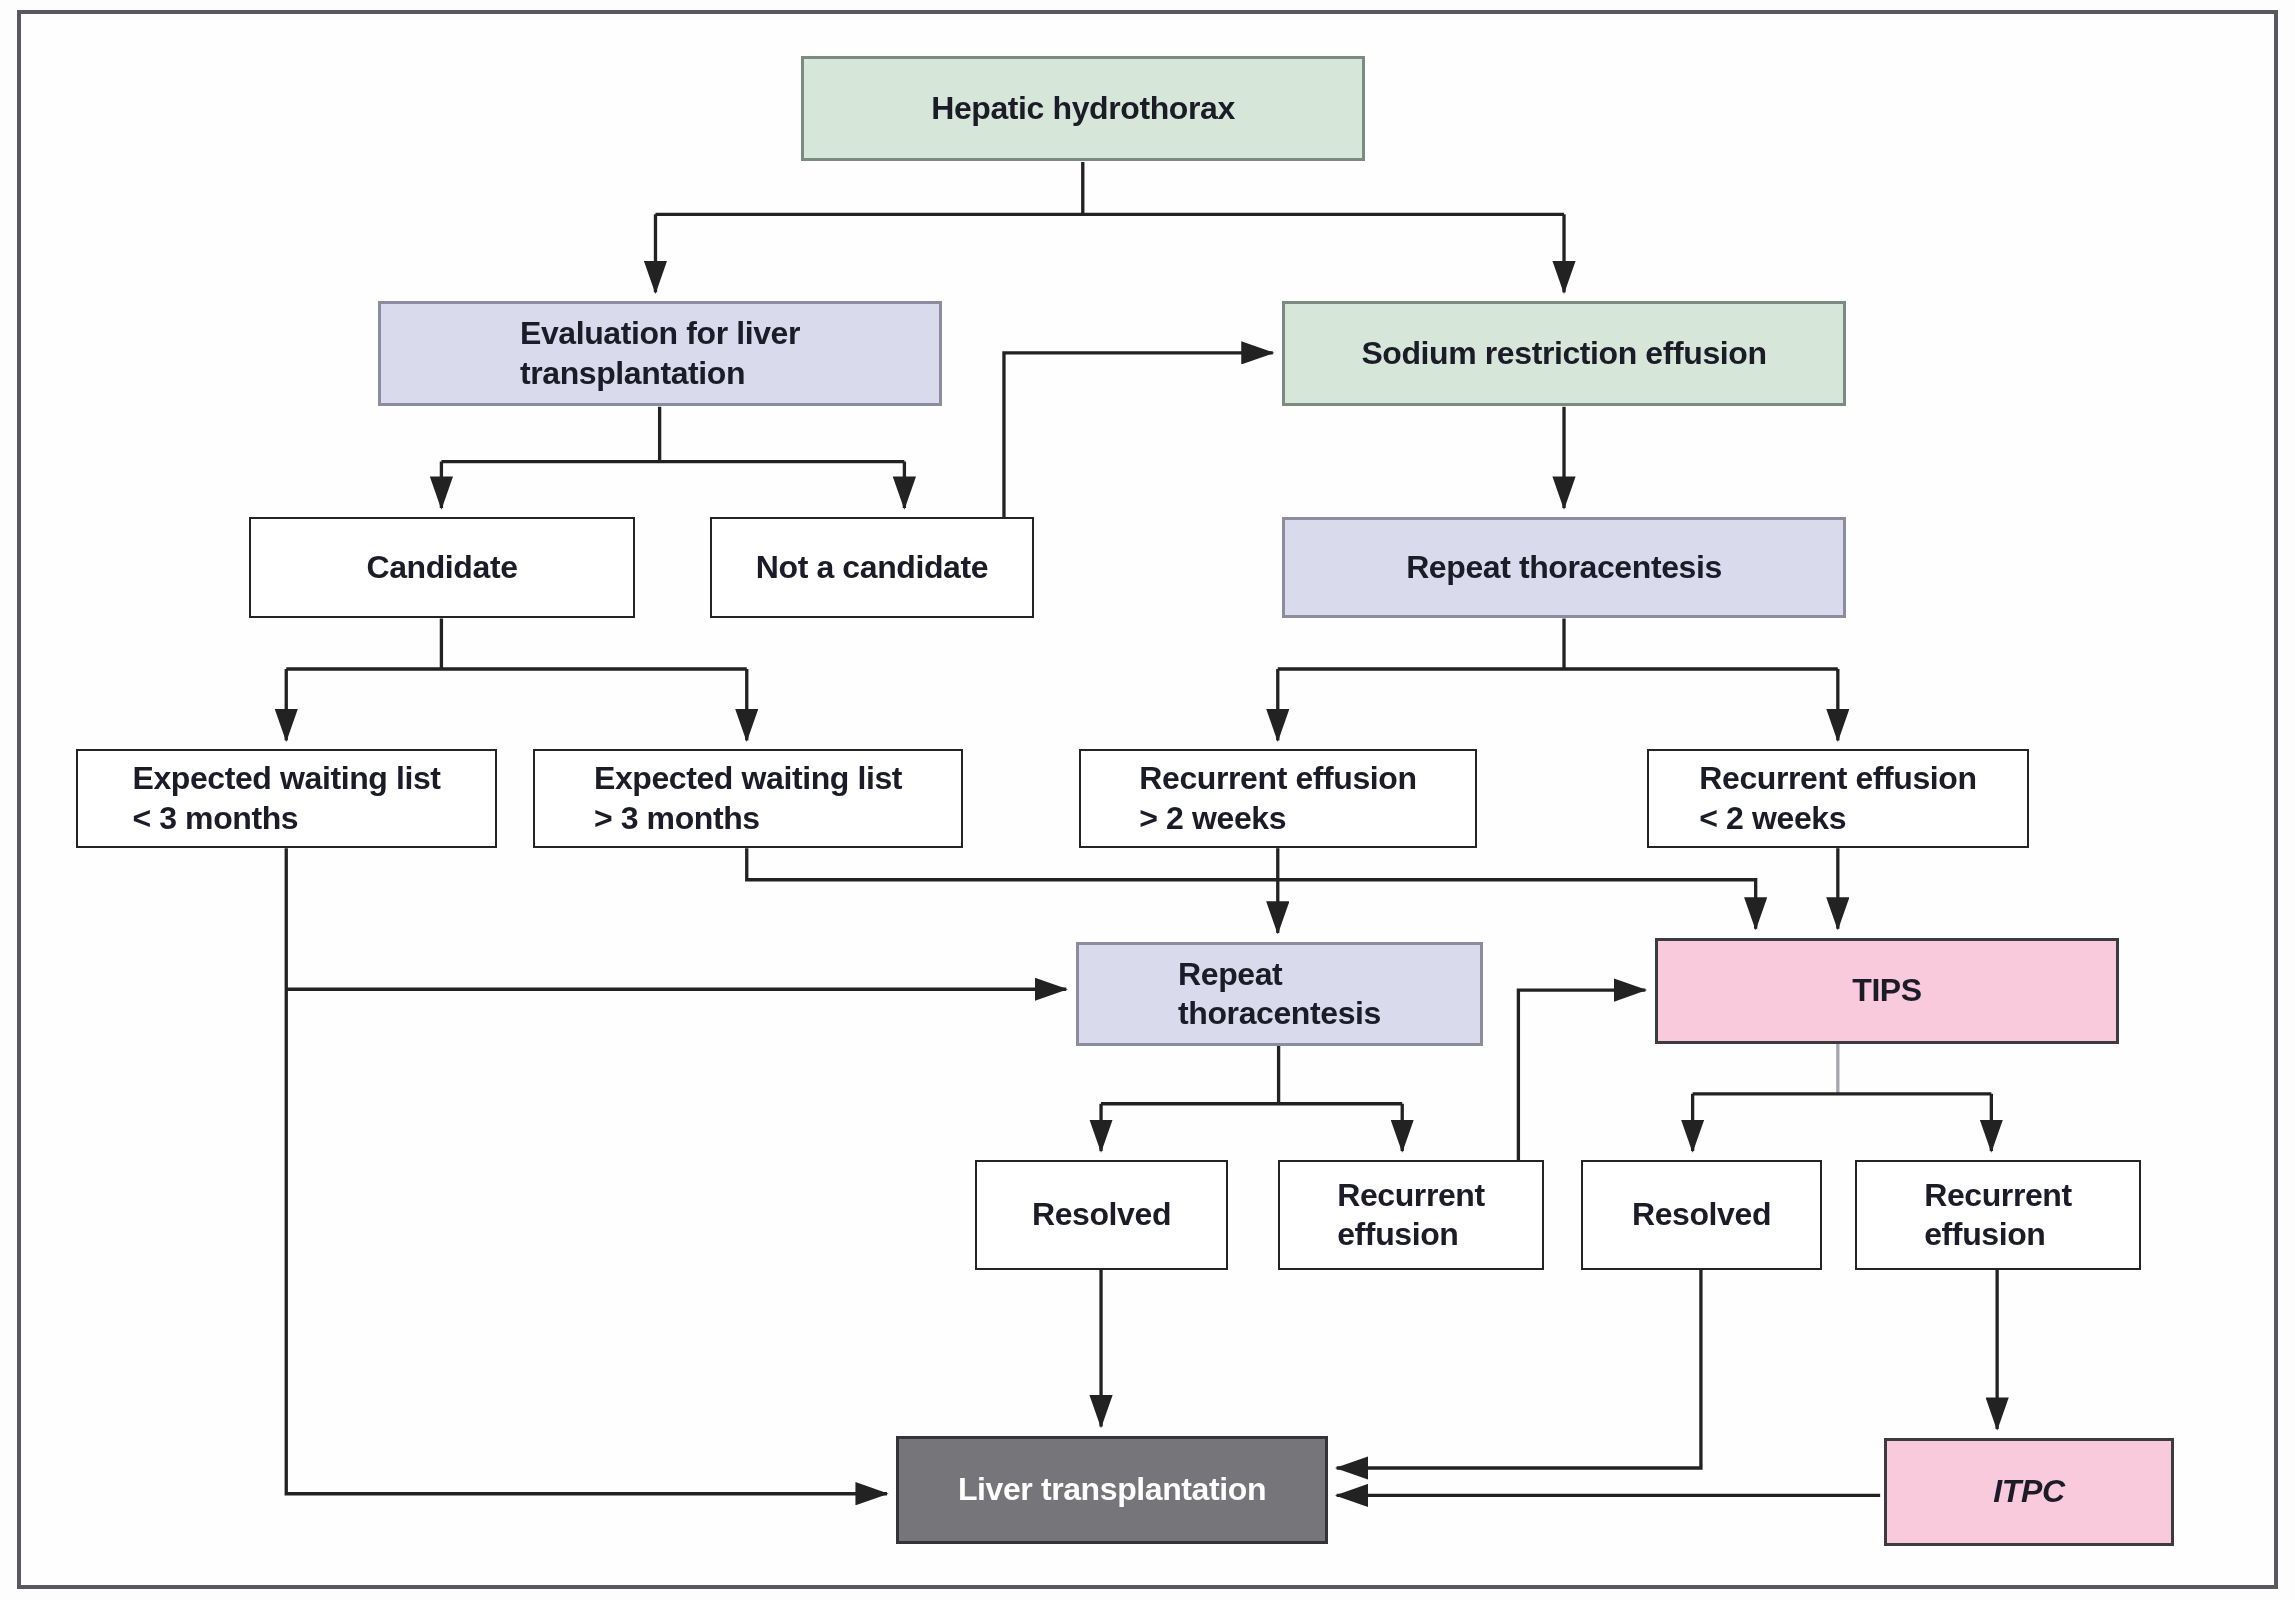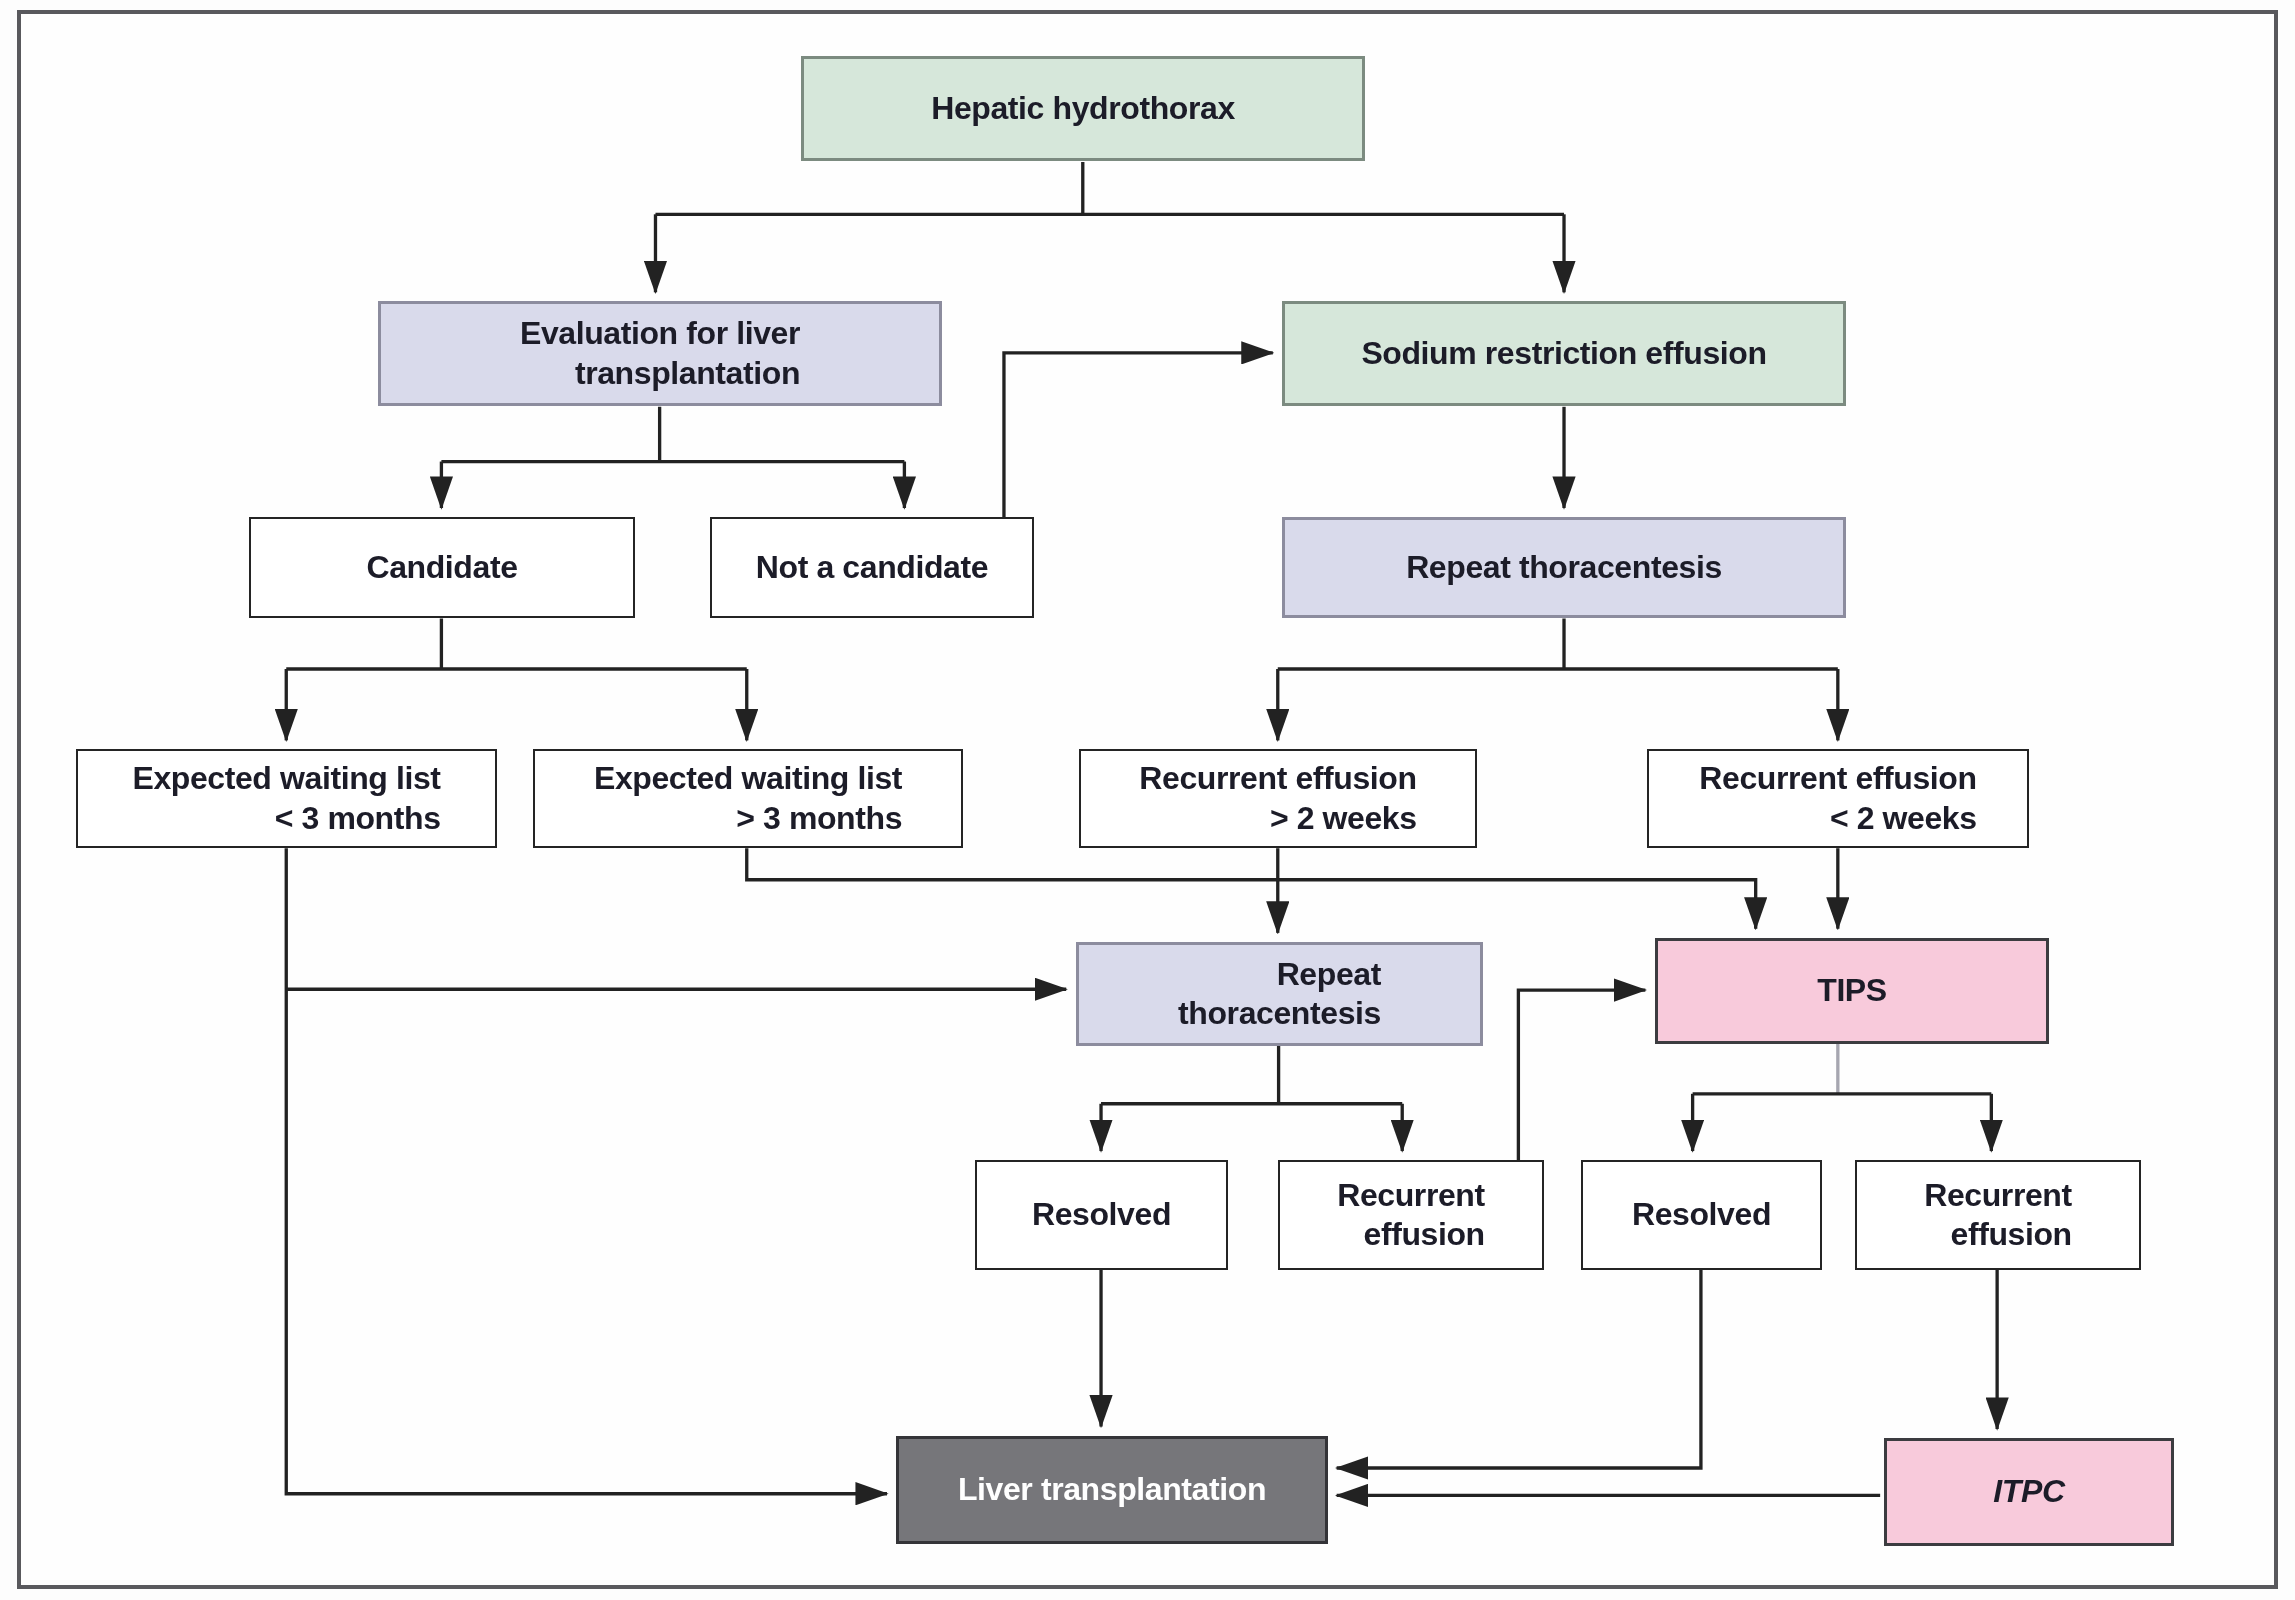--- a/index.html
+++ b/index.html
@@ -1,41 +1,41 @@
 <!DOCTYPE html>
 <html style="--green_fill: #d6e7da; --green_border: #7c8b80; --lavender_fill: #d9daeb; --lavender_border: #8c8c9e; --pink_fill: #f8cadb; --pink_border: #3c3c40; --white_fill: #ffffff; --white_border: #242424; --gray_fill: #76767a; --gray_border: #343438; --gray_text: #ffffff; --line: #222222; --stub: #a6a6b0; --text: #1c1c28;font-size:13.3px"><head>
 <meta charset="utf-8">
 <style>
   html,body{margin:0;padding:0;background:#fdfdfd;}
   .stage{position:relative;width:2295px;height:1601px;background:#fdfdfd;
          font-family:"Liberation Sans",sans-serif;overflow:hidden;}
   .frame{position:absolute;left:16.6px;top:10px;right:16.6px;bottom:11.6px;
          border:4.1px solid #59595d;background:#fefefe;}
   .node{position:absolute;display:flex;align-items:center;justify-content:center;
-        text-align:right;font-size:32px;font-weight:700;letter-spacing:-0.4px;
+        text-align:left;font-size:32px;font-weight:700;letter-spacing:-0.4px;
         line-height:1.22;color:var(--text);white-space:pre-line;z-index:2;box-sizing:border-box;}
   .green   {background:var(--green_fill);  border:3.3px solid var(--green_border);}
   .lavender{background:var(--lavender_fill);border:3.3px solid var(--lavender_border);}
   .pink    {background:var(--pink_fill);   border:3.3px solid var(--pink_border);}
   .white   {background:var(--white_fill);  border:2.5px solid var(--white_border);}
   .gray    {background:var(--gray_fill);   border:3.3px solid var(--gray_border);color:var(--gray_text);}
 
   
   #n-hepatic   {left:801px; top:56px;  width:564px;height:105px;}
   #n-eval      {left:378px; top:301px; width:564px;height:105px;}
   #n-sodium    {left:1282px;top:301px; width:564px;height:105px;}
   #n-candidate {left:249px; top:517px; width:386px;height:101px;}
   #n-notcand   {left:710px; top:517px; width:324px;height:101px;}
   #n-repeat1   {left:1282px;top:517px; width:564px;height:101px;}
   #n-waitlt3   {left:76px;  top:749px; width:421px;height:99px;}
   #n-waitgt3   {left:533px; top:749px; width:430px;height:99px;}
   #n-recgt2w   {left:1079px;top:749px; width:398px;height:99px;}
   #n-reclt2w   {left:1647px;top:749px; width:382px;height:99px;}
   #n-repeat2   {left:1076px;top:942px;width:407px;height:104px;}
-  #n-tips      {left:1655px;top:938px;width:394px;height:106px;}
+  #n-tips      {left:1655px;top:938px;width:464px;height:106px;}
   #n-resolved1 {left:975px;top:1160px;width:253px;height:110px;}
   #n-receff1   {left:1278px;top:1160px;width:266px;height:110px;}
   #n-resolved2 {left:1581px;top:1160px;width:241px;height:110px;}
   #n-receff2   {left:1855px;top:1160px;width:286px;height:110px;}
   #n-livertx   {left:896px;top:1436px;width:432px;height:108px;}
   #n-itpc      {left:1884px;top:1438px;width:290px;height:108px;font-style:italic;}
 
   svg.edges{position:absolute;left:0;top:0;z-index:1;}
   svg.edges path{stroke:var(--line);stroke-width:4;fill:none;}
   svg.edges path.stub{stroke:var(--stub);}

